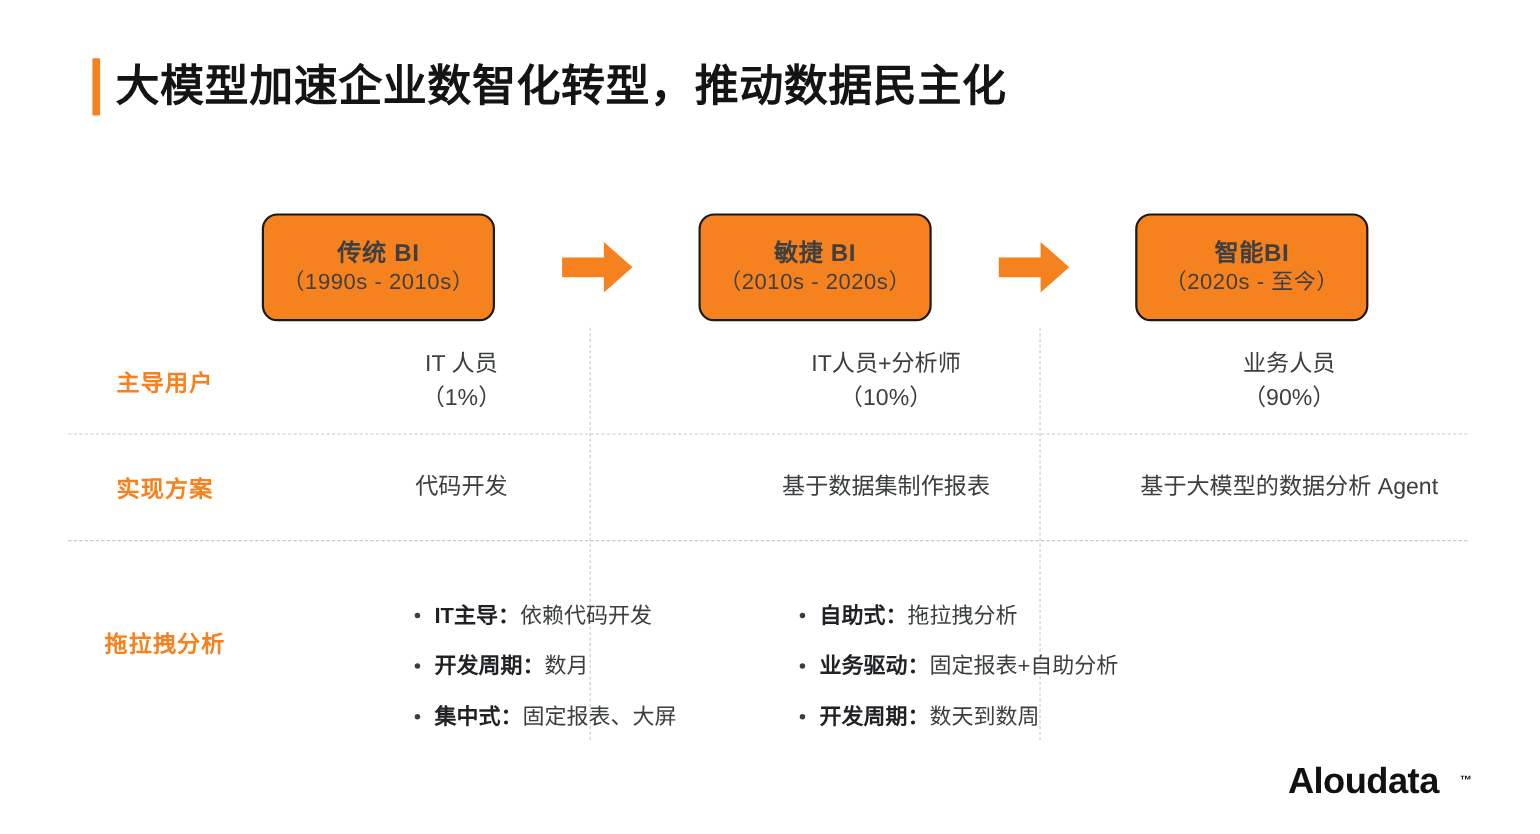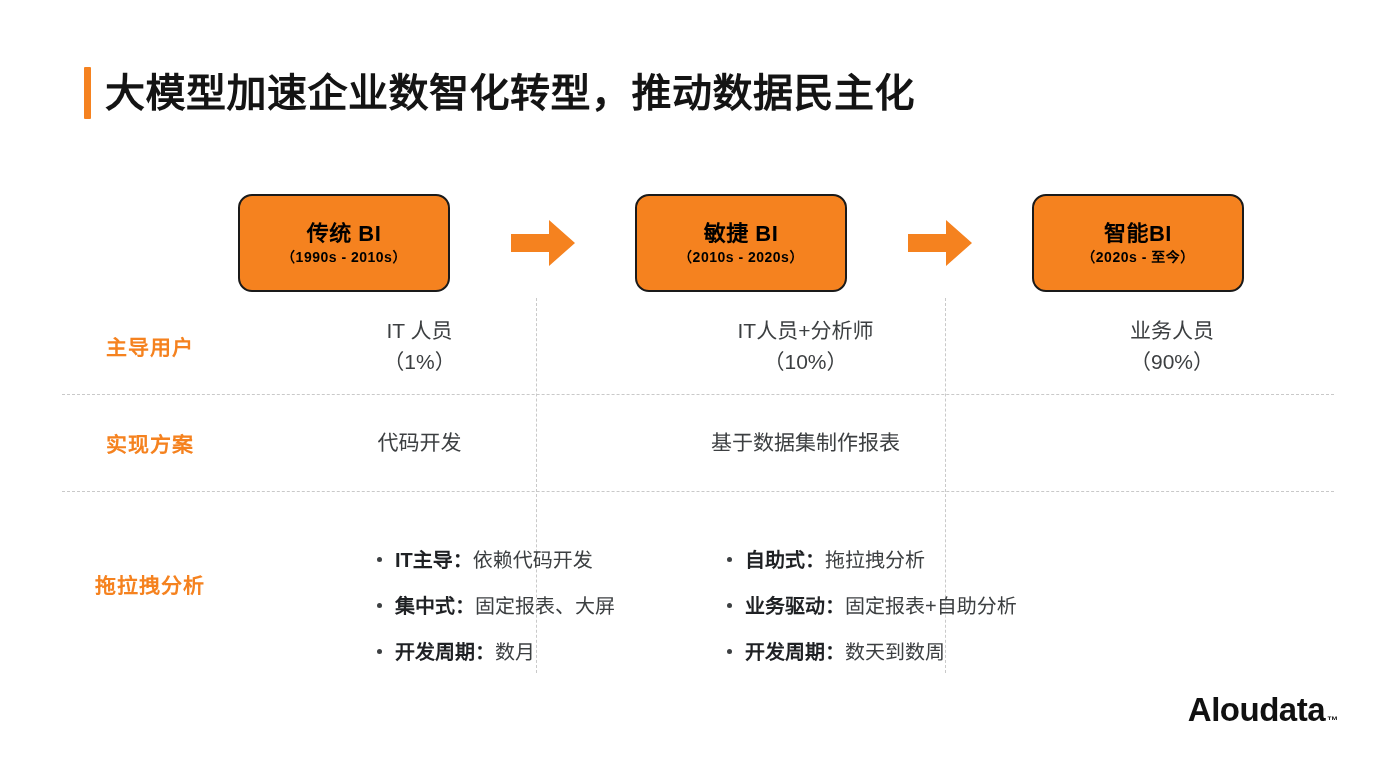--- a/index.html
+++ b/index.html
@@ -17,21 +17,21 @@
     position: relative;
     width: 1400px;
     height: 758px;
     background: #ffffff;
   }
 
   
   .title-row {
     position: absolute;
     left: 84px;
-    top: 64px;
+    top: 50px;
     display: flex;
     align-items: center;
     height: 58px;
   }
   .title-accent {
     width: 7px;
     height: 52px;
     background: #F58220;
     border-radius: 1px;
     margin-right: 14px;
@@ -59,32 +59,32 @@
   .stage-box {
     width: 212px;
     height: 98px;
     background: #F5821F;
     border: 2.5px solid #1a1a1a;
     border-radius: 14px;
     display: flex;
     flex-direction: column;
     align-items: center;
     justify-content: center;
-    color: #000000;
+    color: #404040;
     gap: 3px;
   }
   .stage-name {
     font-size: 22px;
     font-weight: 700;
     line-height: 1.15;
     letter-spacing: 0.5px;
   }
   .stage-period {
-    font-size: 14px;
-    font-weight: 700;
+    font-size: 20px;
+    font-weight: 400;
     line-height: 1.15;
     letter-spacing: 0.5px;
   }
   .arrow {
     width: 68px;
     height: 52px;
     flex: 0 0 auto;
   }
 
   
@@ -183,21 +183,22 @@
   }
   .vdiv-1 { left: 474px; height: 375px; }
   .vdiv-2 { left: 883px; height: 375px; }
 
   
   .logo {
     position: absolute;
     right: 62px;
     bottom: 32px;
     display: flex;
-    align-items: flex-end;
+    align-items: center;
+    gap: 17px;
   }
   .logo-text {
     font-size: 33px;
     font-weight: 700;
     color: #111111;
     letter-spacing: -0.5px;
     line-height: 1;
   }
   .logo-tm {
     font-size: 11px;
@@ -269,37 +270,40 @@
     <div class="hdivider"></div>
 
     <div class="row row-2">
       <div class="row-label">实现方案</div>
       <div class="cell cell-c1">
         <span class="line">代码开发</span>
       </div>
       <div class="cell cell-c2">
         <span class="line">基于数据集制作报表</span>
       </div>
+      <div class="cell cell-c3">
+        <span class="line">基于大模型的数据分析 Agent</span>
+      </div>
     </div>
 
     <div class="hdivider"></div>
 
     <div class="row row-3">
       <div class="row-label">拖拉拽分析</div>
 
       <div class="cell cell-c1 bullets">
         <ul class="bullet-list bl-c1">
           <li class="bullet-item">
             <span class="bullet-key">IT主导：</span><span class="bullet-val">依赖代码开发</span>
           </li>
           <li class="bullet-item">
+            <span class="bullet-key">开发周期：</span><span class="bullet-val">数月</span>
+          </li>
+          <li class="bullet-item">
             <span class="bullet-key">集中式：</span><span class="bullet-val">固定报表、大屏</span>
-          </li>
-          <li class="bullet-item">
-            <span class="bullet-key">开发周期：</span><span class="bullet-val">数月</span>
           </li>
         </ul>
       </div>
 
       <div class="cell cell-c2 bullets">
         <ul class="bullet-list bl-c2">
           <li class="bullet-item">
             <span class="bullet-key">自助式：</span><span class="bullet-val">拖拉拽分析</span>
           </li>
           <li class="bullet-item">

